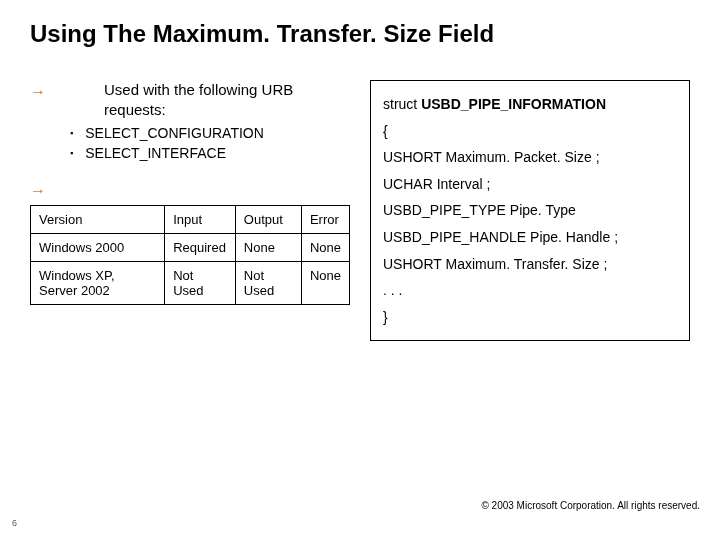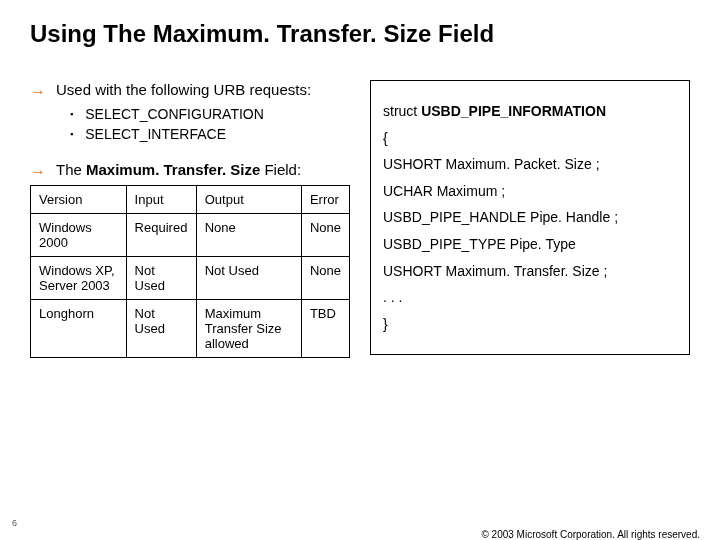--- a/index.html
+++ b/index.html
@@ -13,52 +13,52 @@
   .title {
     font-size: 24px; font-weight: bold;
     margin-bottom: 32px;
   }
   .cols { display: flex; gap: 20px; }
   .left { flex: 1; }
   .right { flex: 1; }
 
   .arrow-bullet { display: flex; margin-bottom: 6px; }
   .arrow { color: #d97a2a; font-weight: bold; margin-right: 10px; font-size: 16px; line-height: 1.2; }
-  .arrow-text { font-size: 15px; line-height: 1.3; }
+  .arrow-text { font-size: 15px; line-height: 1.3; margin-left: 48px; }
 
   .sub-bullets { margin-left: 40px; margin-bottom: 18px; }
   .sub-bullet { display: flex; font-size: 14px; margin: 4px 0; }
   .sq { margin-right: 12px; font-size: 9px; line-height: 1.8; }
 
   table { border-collapse: collapse; width: 100%; margin-top: 3px; }
   th, td {
     border: 1px solid #000;
     padding: 6px 8px;
     font-size: 13px;
     text-align: left;
     vertical-align: top;
   }
   th { font-weight: normal; }
 
   .codebox {
     border: 1px solid #000;
-    padding: 17px 12px;
+    padding: 10px 12px;
     font-size: 14px;
     line-height: 1.9;
   }
   .codebox .line { white-space: nowrap; }
   .ul { }
   .b { font-weight: bold; }
 
   .footer-num {
     position: absolute; left: 12px; bottom: 12px;
     font-size: 9px; color: #555;
   }
   .footer-copy {
-    position: absolute; right: 20px; bottom: 0;
+    position: absolute; right: 20px; bottom: 29px;
     font-size: 10px; color: #000;
   }
 </style>
 </head>
 <body>
 
 <div class="slide">
 
   <div class="title">Using The Maximum. Transfer. Size Field</div>
 
@@ -76,64 +76,55 @@
           <span>SELECT_CONFIGURATION</span>
         </div>
         <div class="sub-bullet">
           <span class="sq">▪</span>
           <span>SELECT_INTERFACE</span>
         </div>
       </div>
 
       <div class="arrow-bullet">
         <span class="arrow">→</span>
-        <span class="arrow-text">
-          <span>The </span><span class="b">Maximum. Transfer. Size</span><span> Field:</span>
-        </span>
       </div>
 
       <table>
         <tbody>
             <tr>
           <th>Version</th>
           <th>Input</th>
           <th>Output</th>
           <th>Error</th>
         </tr>
         <tr>
           <td>Windows 2000</td>
           <td>Required</td>
           <td>None</td>
           <td>None</td>
         </tr>
         <tr>
-          <td>Windows XP, Server 2003</td>
+          <td>Windows XP, Server 2002</td>
           <td>Not Used</td>
           <td>Not Used</td>
           <td>None</td>
-        </tr>
-        <tr>
-          <td>Longhorn</td>
-          <td>Not Used</td>
-          <td>Maximum Transfer Size allowed</td>
-          <td>TBD</td>
         </tr>
       </tbody>
         </table>
 
     </div>
 
     <div class="right">
       <div class="codebox">
         <div class="line"><span>struct </span><span class="b">USBD_PIPE_INFORMATION</span></div>
         <div class="line">{</div>
         <div class="line"><span>USHORT </span><span class="ul">Maximum. Packet. Size </span><span>;</span></div>
-        <div class="line"><span>UCHAR </span><span class="ul">Maximum </span><span>;</span></div>
+        <div class="line"><span>UCHAR </span><span class="ul">Interval </span><span>;</span></div>
+        <div class="line"><span>USBD_PIPE_TYPE </span><span class="ul">Pipe. Type</span></div>
         <div class="line"><span>USBD_PIPE_HANDLE </span><span class="ul">Pipe. Handle </span><span>;</span></div>
-        <div class="line"><span>USBD_PIPE_TYPE </span><span class="ul">Pipe. Type</span></div>
         <div class="line"><span>USHORT </span><span class="ul">Maximum. Transfer. Size </span><span>;</span></div>
         <div class="line">. . .</div>
         <div class="line">}</div>
       </div>
     </div>
 
   </div>
 
 </div>
 

